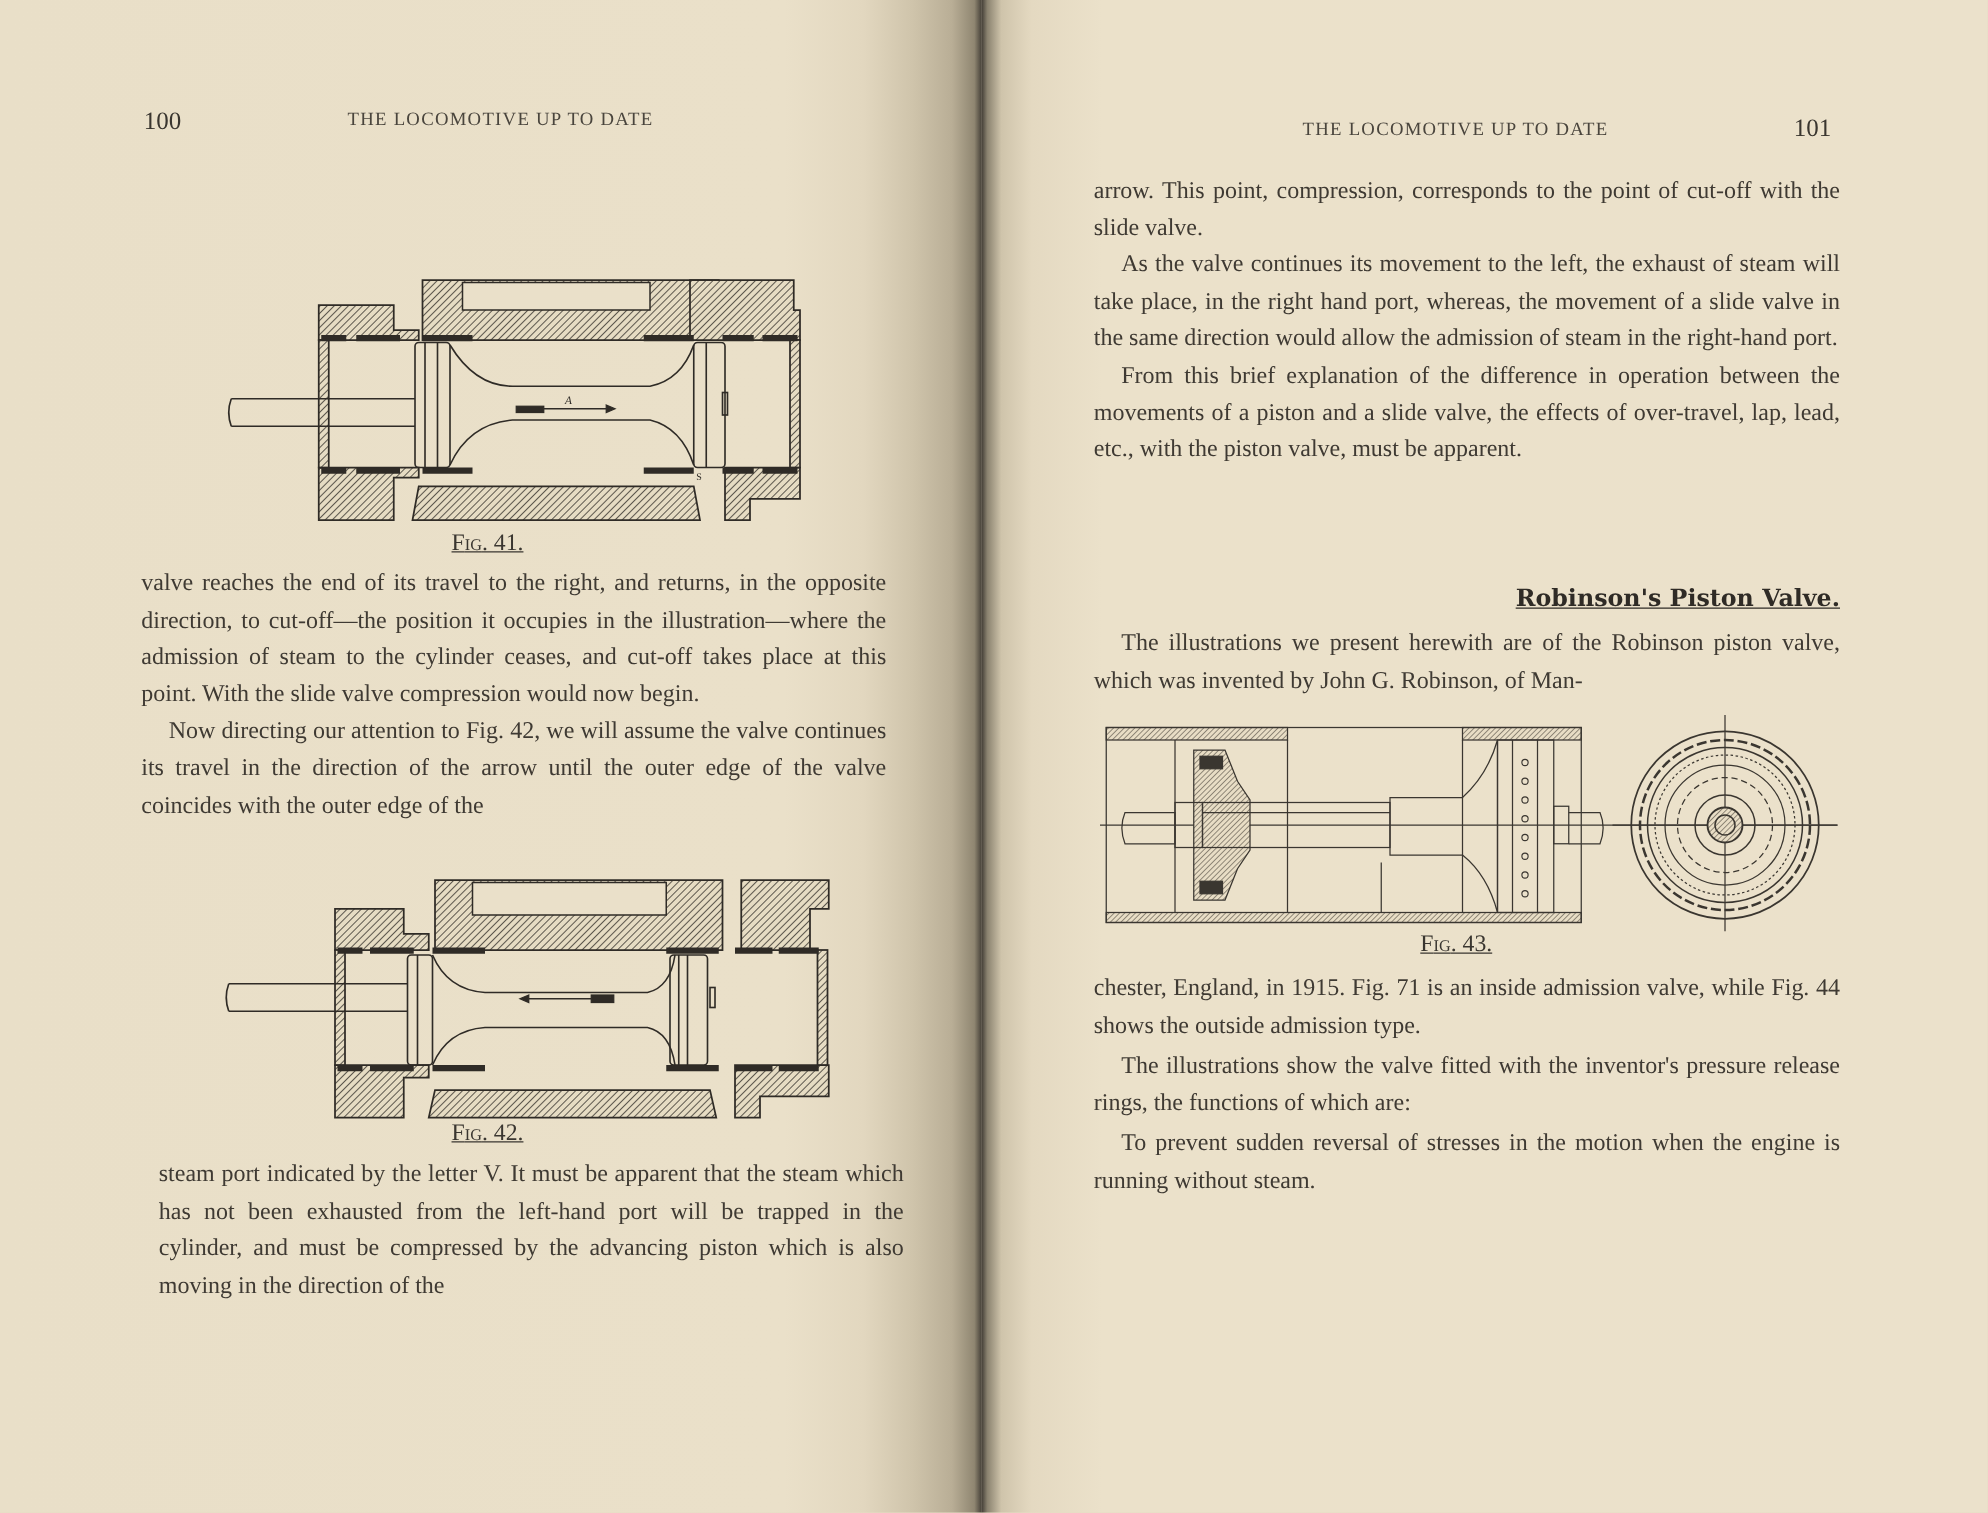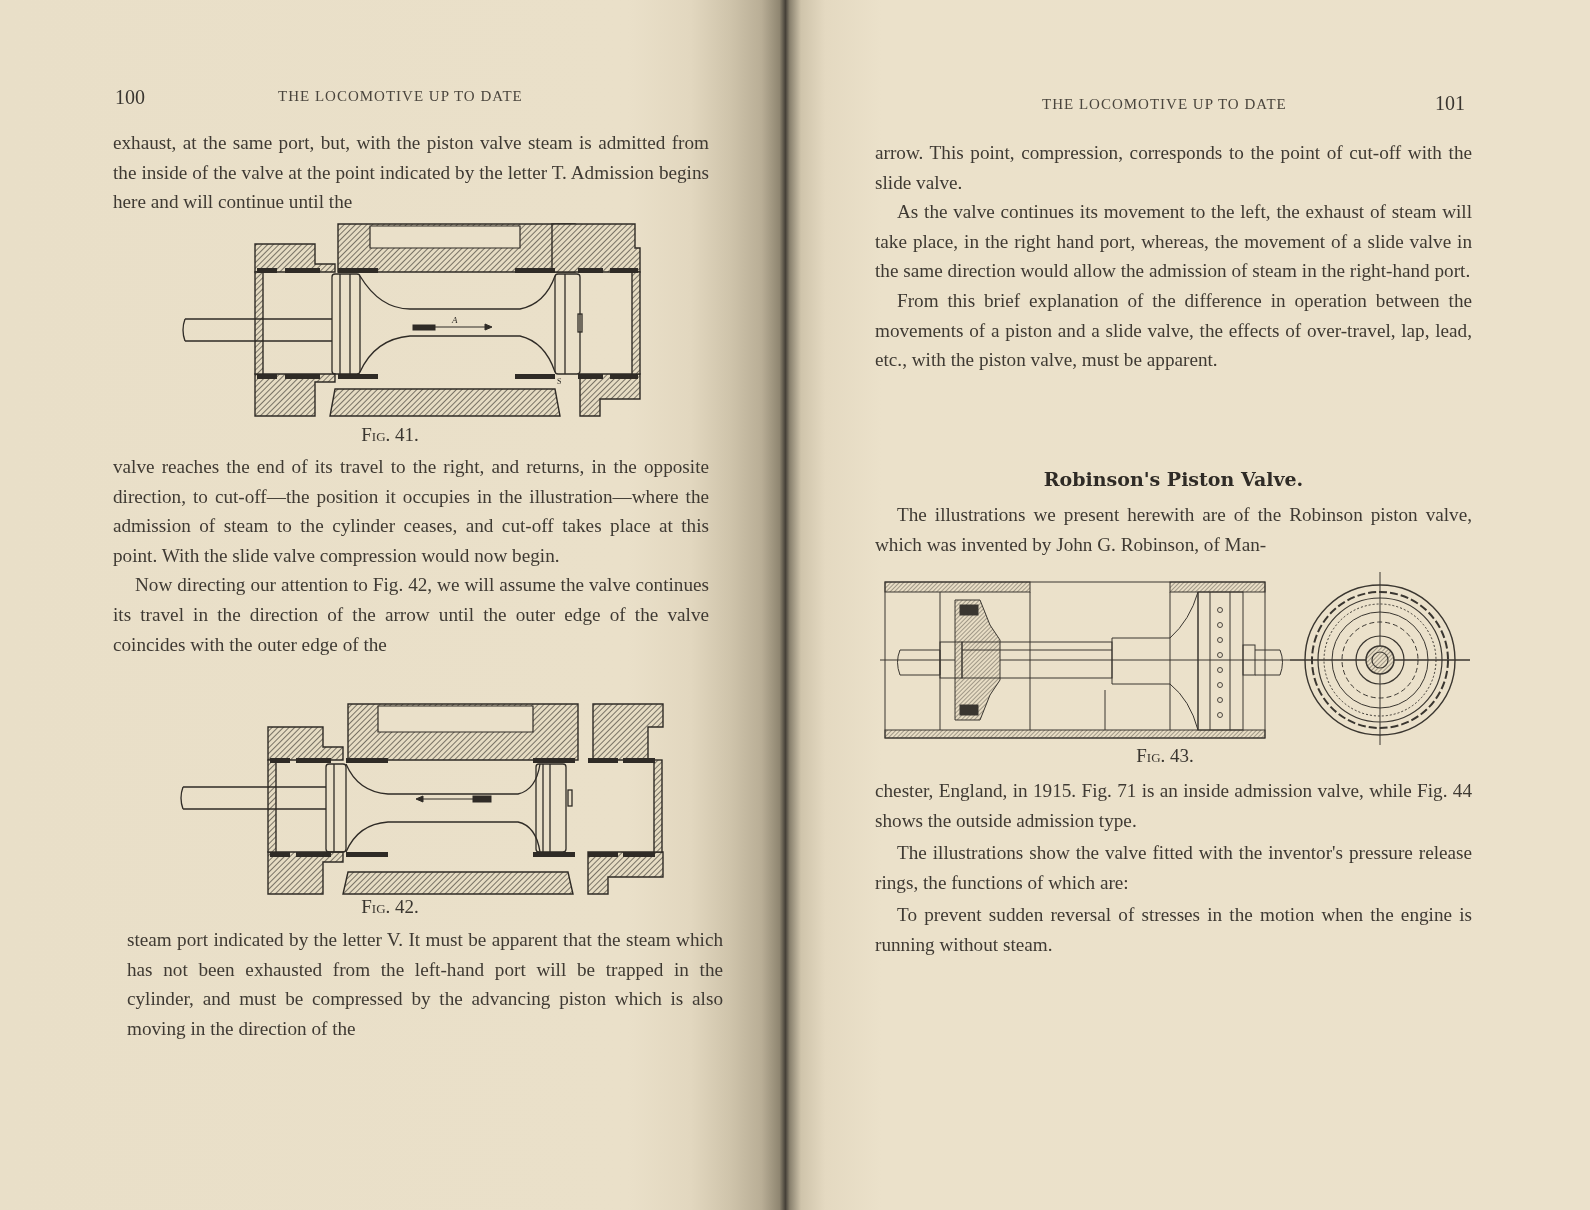--- a/index.html
+++ b/index.html
@@ -6,37 +6,34 @@
   body{width:1590px;height:1210px;overflow:hidden;background:#e7dcc4;font-family:"Liberation Serif","DejaVu Serif",serif;color:#3a3630;}
   .spread{position:relative;width:1590px;height:1210px;display:flex;}
   .page{position:relative;height:1210px;box-sizing:border-box;}
   .page.left{width:785px;background:linear-gradient(to right,#e9dfc8 0%,#eae0c9 80%,#e2d7bf 88%,#cfc4ab 93%,#b9ae96 97%,#8f8671 99.3%,#4a453c 100%);padding-left:25px;}
   .page.right{width:805px;background:linear-gradient(to right,#3f3a33 0%,#8a826f 0.6%,#cfc4ab 2%,#e4d9c1 5%,#ebe1ca 12%,#ebe1cb 100%);}
   .running-head{position:absolute;top:88px;font-size:15px;letter-spacing:1px;color:#4a453d;}
   .folio{position:absolute;top:86px;font-size:20px;color:#3a3630;}
   .text{position:absolute;font-size:19.2px;line-height:29.6px;text-align:justify;color:#3f3a33;}
   .text p{margin:0;}
   .text p.indent{text-indent:22px;}
-  .caption{position:absolute;font-size:19px;color:#3a3630;text-align:center;}
+  .caption{position:absolute;font-size:19px;color:#3a3630;text-align:center;text-decoration:underline;}
   .caption .sc{font-variant:small-caps;}
-  .heading{position:absolute;font-family:"DejaVu Serif","Liberation Serif",serif;font-weight:bold;font-size:19px;color:#2f2b26;text-align:center;}
+  .heading{position:absolute;font-family:"DejaVu Serif","Liberation Serif",serif;font-weight:bold;font-size:19px;color:#2f2b26;text-align:right;text-decoration:underline;}
   svg.fig{position:absolute;overflow:visible;}
 </style>
 </head>
 <body>
 
 <div class="spread">
 
   <div class="page left">
     <div class="folio" style="left:115px;">100</div>
     <div class="running-head" style="left:278px;">THE LOCOMOTIVE UP TO DATE</div>
 
-    <div class="text" style="left:113px;top:128px;width:596px;">
-      <p>exhaust, at the same port, but, with the piston valve steam is admitted from the inside of the valve at the point indicated by the letter T.  Admission begins here and will continue until the</p>
-    </div>
 
     <svg class="fig" style="left:180px;top:224px;" width="470" height="200" viewBox="0 0 470 200">
       <defs>
         <pattern id="hatch" width="4" height="4" patternUnits="userSpaceOnUse" patternTransform="rotate(45)">
           <rect width="4" height="4" fill="#e6dcc3"></rect>
           <line x1="0" y1="0" x2="0" y2="4" stroke="#3c3832" stroke-width="1.3"></line>
         </pattern>
       </defs>
       <g stroke="#2f2b26" stroke-width="1.4" fill="url(#hatch)">
 

